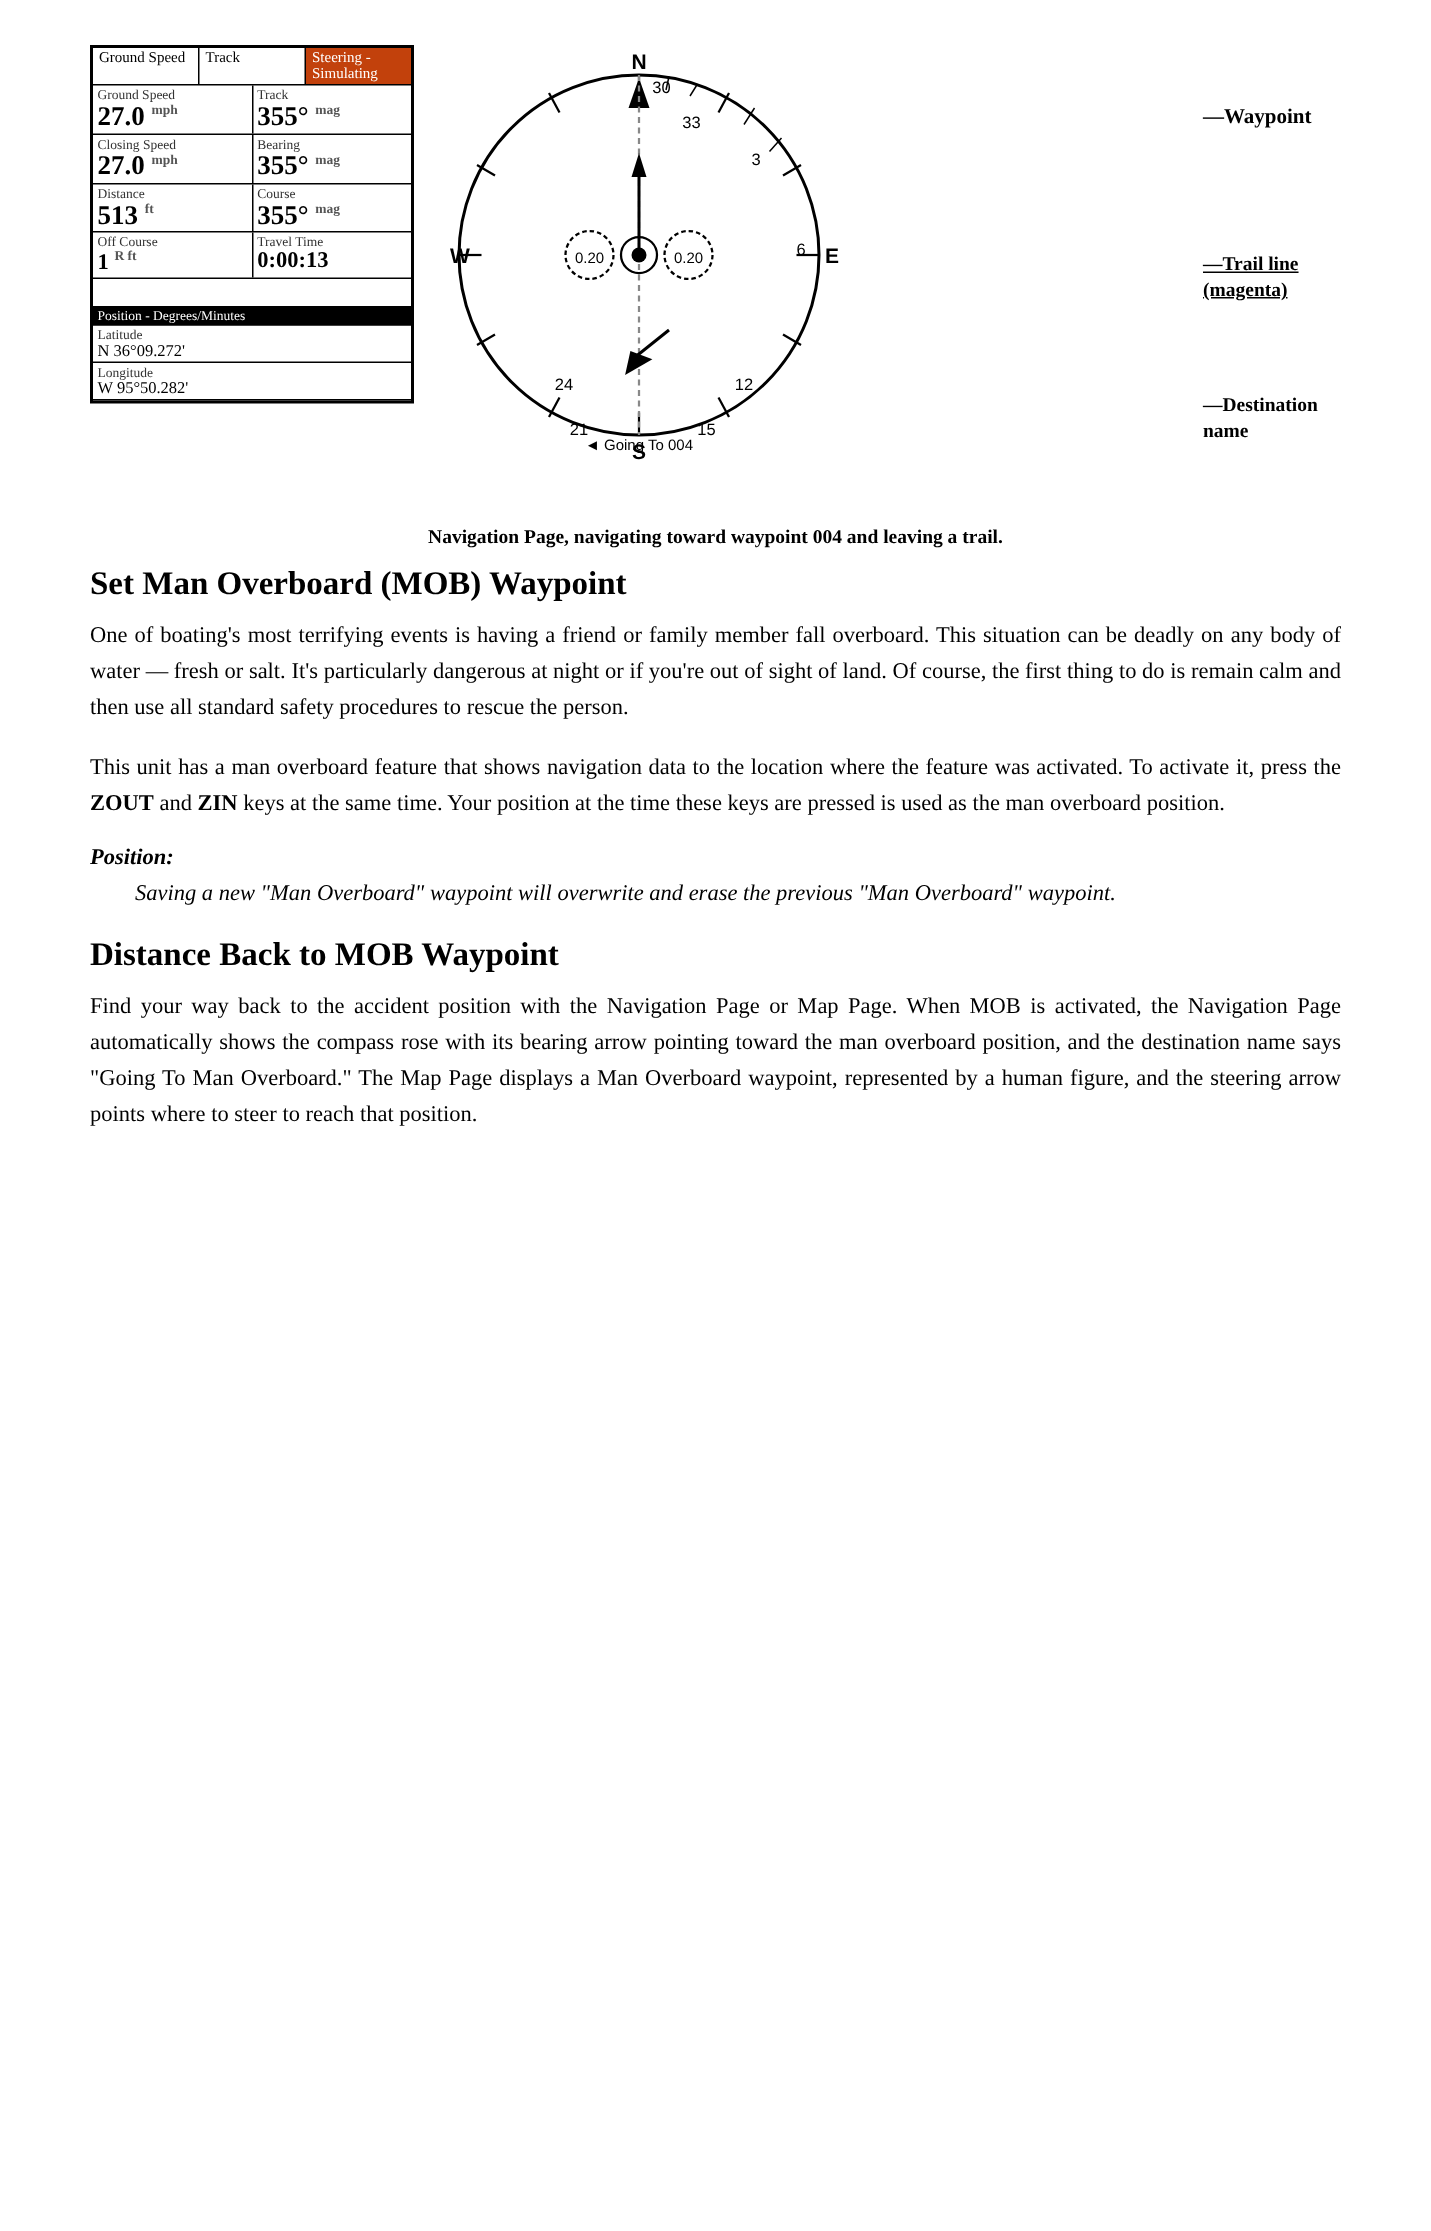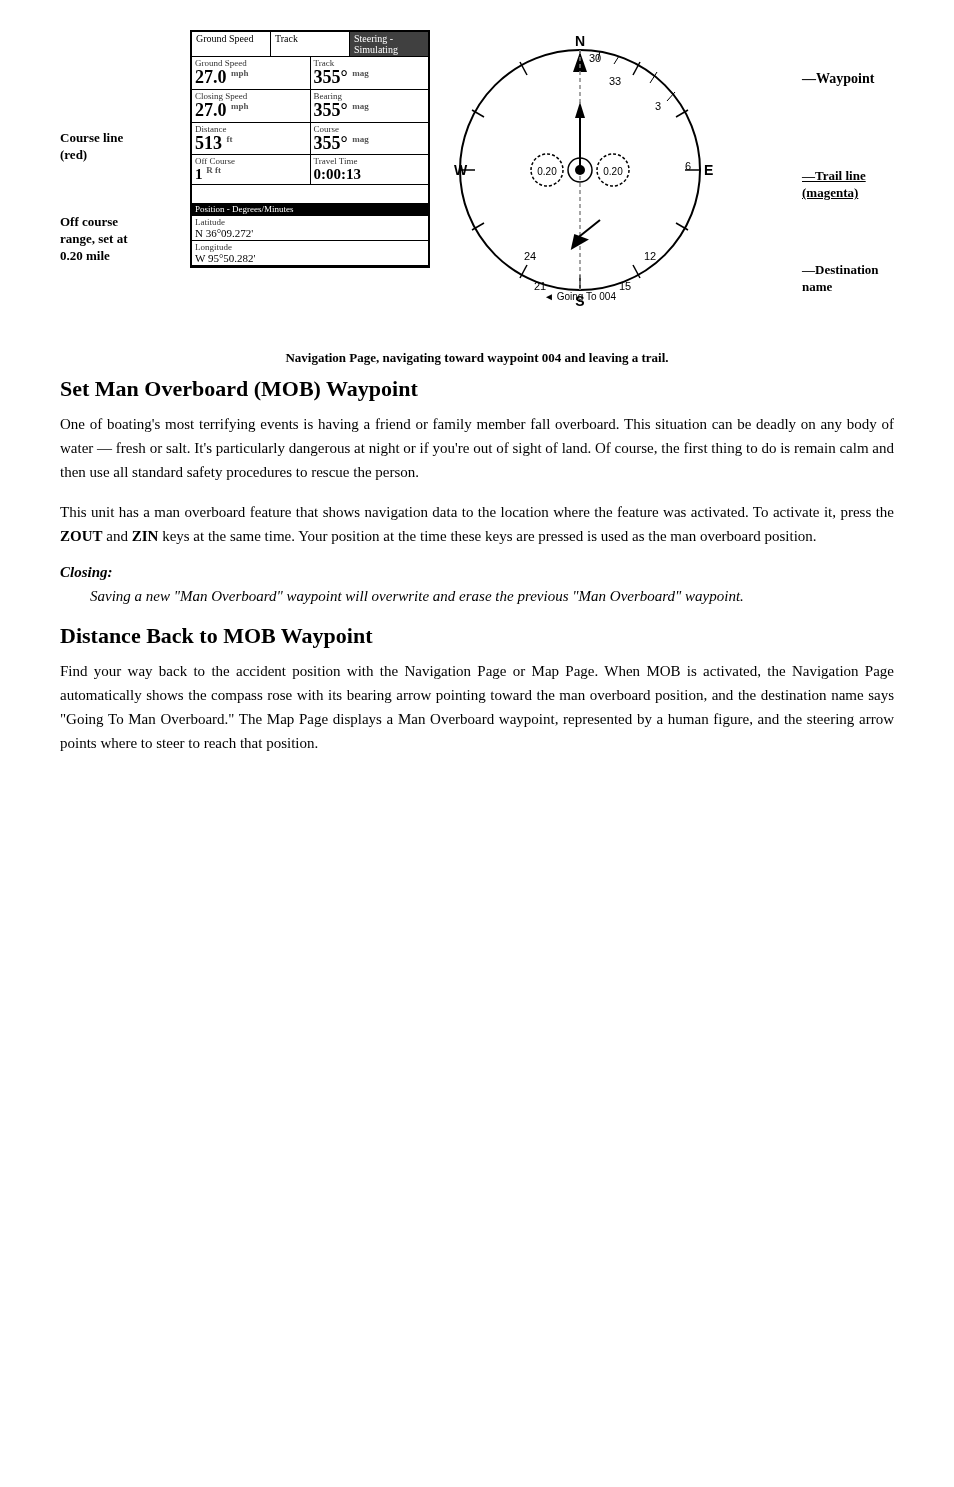--- a/index.html
+++ b/index.html
@@ -29,37 +29,37 @@
       font-weight: bold;
     }
     .left-labels .label-block {
       margin-bottom: 16px;
       line-height: 1.3;
     }
 
     
     .nav-panel {
       border: 2px solid #000;
-      width: 240px;
+      width: 216px;
       flex-shrink: 0;
       font-size: 11px;
       background: #fff;
     }
     .nav-panel .tab-row {
       display: flex;
       border-bottom: 1px solid #000;
     }
     .nav-panel .tab {
       border-right: 1px solid #000;
       padding: 1px 4px;
       font-size: 10px;
       flex: 1;
     }
     .nav-panel .tab:last-child { border-right: none; }
-    .nav-panel .tab.active { background: #404040; color: #fff; }
+    .nav-panel .tab.active { background: #c2410c; color: #fff; }
 
     .nav-panel .field-row {
       display: flex;
       border-bottom: 1px solid #000;
     }
     .nav-panel .field-cell {
       flex: 1;
       border-right: 1px solid #000;
       padding: 1px 3px;
     }
@@ -160,28 +160,20 @@
       line-height: 1.5;
       margin-left: 30px;
       margin-bottom: 16px;
     }
   </style>
 </head>
 <body>
 
 <div class="figure-container">
 
-  <div class="left-labels">
-    <div class="label-block">
-      <strong>Course line<br>(red)</strong>
-    </div>
-    <div class="label-block" style="margin-top:50px;">
-      <strong>Off course<br>range, set at<br>0.20 mile</strong>
-    </div>
-  </div>
 
   <div class="nav-panel">
 
     <div class="tab-row">
       <div class="tab">Ground Speed</div>
       <div class="tab">Track</div>
       <div class="tab active">Steering - Simulating</div>
     </div>
 
     <div class="field-row">
@@ -346,18 +338,18 @@
 </div>
 
 <p class="figure-caption">Navigation Page, navigating toward waypoint 004 and leaving a trail.</p>
 
 <h2 class="section-heading">Set Man Overboard (MOB) Waypoint</h2>
 
 <p class="body-para">One of boating's most terrifying events is having a friend or family member fall overboard. This situation can be deadly on any body of water — fresh or salt. It's particularly dangerous at night or if you're out of sight of land. Of course, the first thing to do is remain calm and then use all standard safety procedures to rescue the person.</p>
 
 <p class="body-para">This unit has a man overboard feature that shows navigation data to the location where the feature was activated. To activate it, press the <strong>ZOUT</strong> and <strong>ZIN</strong> keys at the same time. Your position at the time these keys are pressed is used as the man overboard position.</p>
 
-<p class="caution-head">Closing:</p>
+<p class="caution-head">Position:</p>
 <p class="caution-body">Saving a new "Man Overboard" waypoint will overwrite and erase the previous "Man Overboard" waypoint.</p>
 
 <h2 class="section-heading">Distance Back to MOB Waypoint</h2>
 
 <p class="body-para">Find your way back to the accident position with the Navigation Page or Map Page. When MOB is activated, the Navigation Page automatically shows the compass rose with its bearing arrow pointing toward the man overboard position, and the destination name says "Going To Man Overboard." The Map Page displays a Man Overboard waypoint, represented by a human figure, and the steering arrow points where to steer to reach that position.</p>
 
 </body></html>

